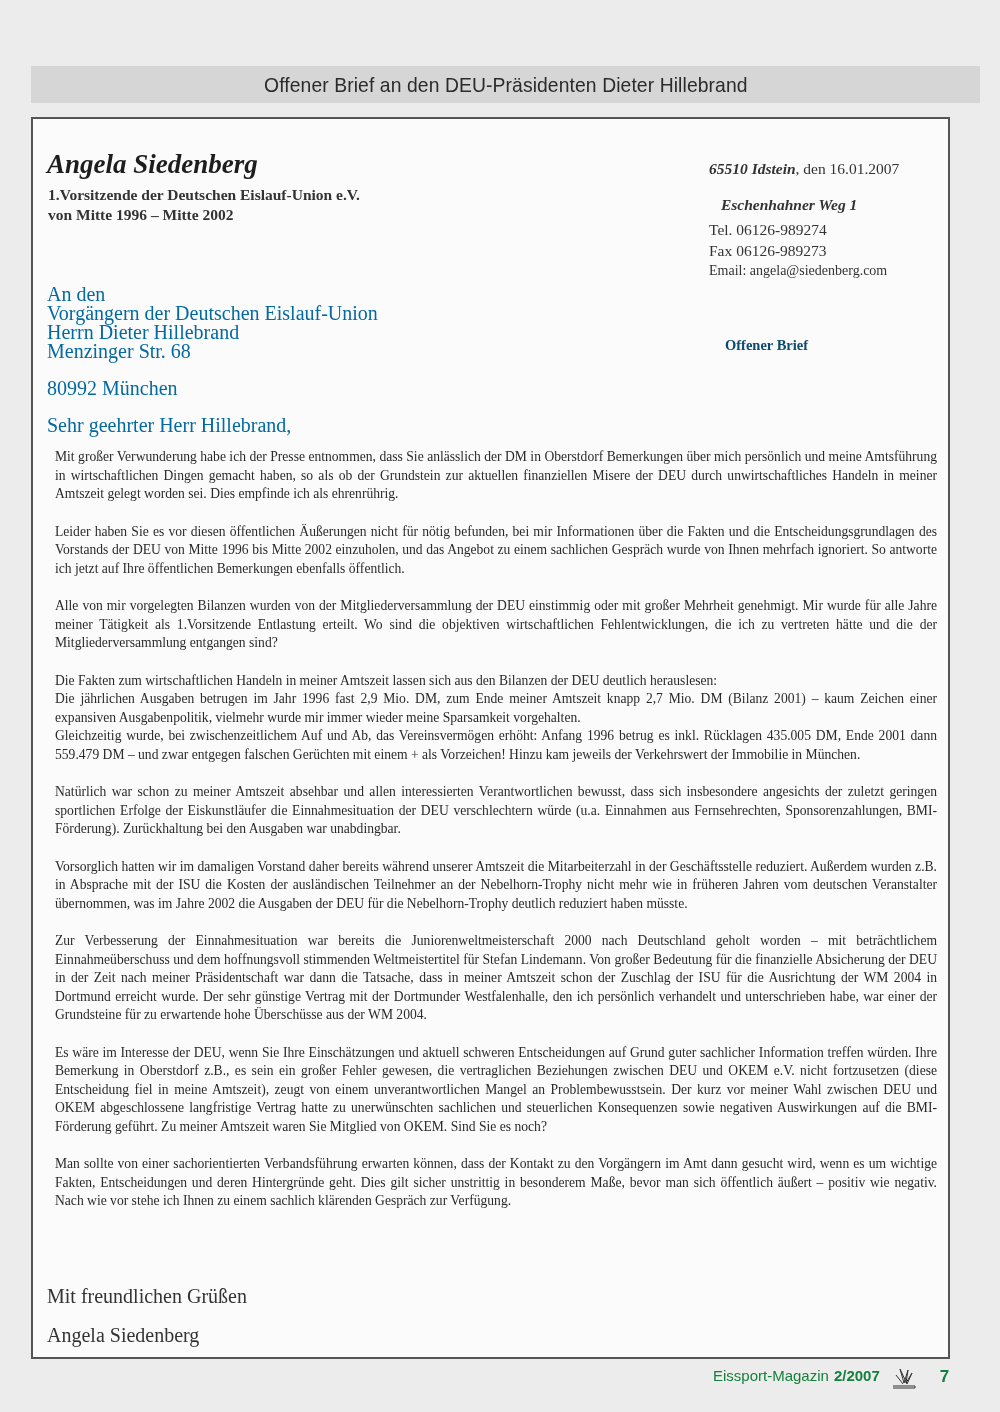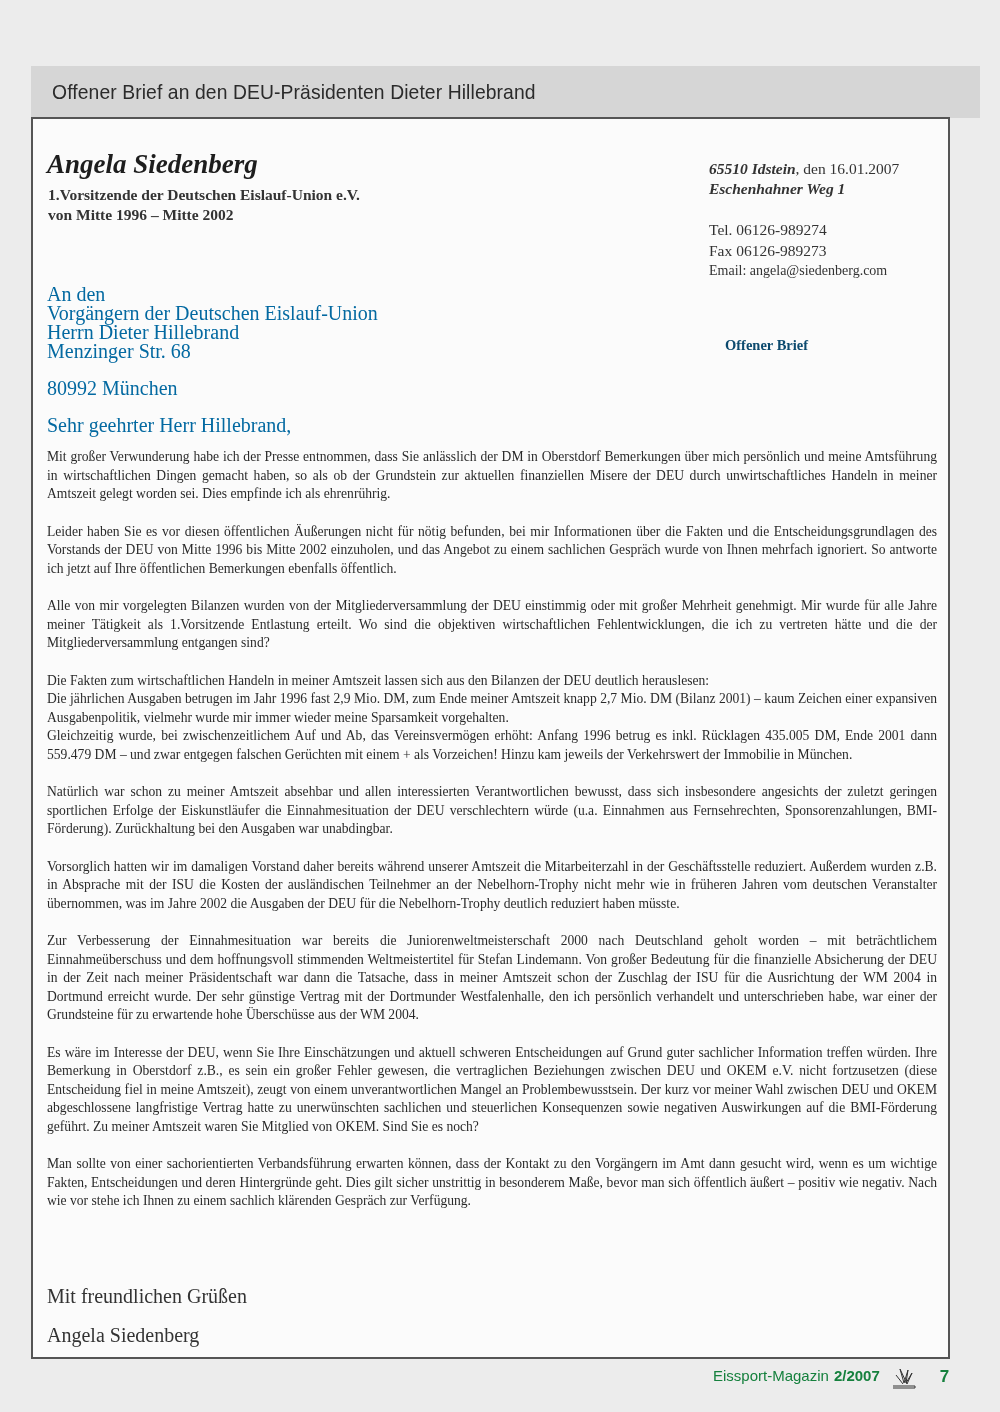--- a/index.html
+++ b/index.html
@@ -3,23 +3,23 @@
 <meta charset="utf-8">
 <style>
   html, body { margin:0; padding:0; }
   body {
     width:1000px; height:1412px; position:relative; overflow:hidden;
     background:#ececec;
     font-family:"Liberation Serif", serif;
     color:#2a2a2a;
   }
   .title-bar {
-    position:absolute; left:31px; top:66px; width:949px; height:52px;
+    position:absolute; left:31px; top:66px; width:949px; height:37px;
     background:#d6d6d6;
-    display:flex; align-items:center; justify-content:flex-start;
+    display:flex; align-items:center; justify-content:center;
   }
   .title-bar span {
     font-family:"Liberation Sans", sans-serif;
     font-size:21px; color:#2b2b2b; letter-spacing:0.1px;
     transform:scaleX(0.92);
   }
   .letter {
     position:absolute; left:31px; top:117px; width:919px; height:1242px;
     background:#fbfbfb; border:2px solid #555; box-sizing:border-box;
   }
@@ -30,21 +30,21 @@
   .sender-line { left:15px; font-size:15.5px; color:#333;font-weight:bold; }
   .right-block { left:676px; font-size:15.5px; color:#333; }
   .right-block b { font-style:italic; }
   .email-link { color:#333; font-size:14px; }
   .addr { left:14px; font-size:20px; color:#0369a1; }
   .offener { left:692px; top:218px; font-size:14.5px; font-weight:bold; color:#0c4a6e; }
   .body-text {
     position:absolute; left:14px; top:329px; width:890px;
     font-size:13.6px; line-height:18.5px; color:#2a2a2a; text-align:justify;
   }
-  .body-text p { margin:0 0 19px 0; }
+  .body-text p { margin:0 0 19px 8px; }
   .closing { left:14px; font-size:20px; color:#333; }
   .footer {
     position:absolute; left:713px; top:1367px;
     display:flex; align-items:flex-start;
     font-family:"Liberation Sans", sans-serif; color:#15803d; font-size:15px;
   }
   .footer .issue { font-weight:bold; margin-left:5px; }
   .footer .page { font-weight:bold; font-size:17px; margin-left:22px; }
   .logo { margin-left:10px; width:28px; height:24px; }
 </style>
@@ -56,21 +56,21 @@
 </div>
 
 <div class="letter">
   <div class="abs sender-name">Angela Siedenberg</div>
   <div class="abs sender-line" style="top:67px;">1.Vorsitzende der Deutschen Eislauf-Union e.V.</div>
   <div class="abs sender-line" style="top:87px;">von Mitte 1996 – Mitte 2002</div>
 
   <div class="abs right-block" style="top:41px;">
     <b>65510 Idstein</b><span>, den 16.01.2007</span>
   </div>
-  <div class="abs right-block" style="top:61px;">
+  <div class="abs right-block" style="top:77px;margin-left:12px;">
     <b>Eschenhahner Weg 1</b>
   </div>
   <div class="abs right-block" style="top:102px;">Tel. 06126-989274</div>
   <div class="abs right-block" style="top:123px;">Fax 06126-989273</div>
   <div class="abs right-block" style="top:144px; font-size:14px;">
     <span>Email: </span><a class="email-link">angela@siedenberg.com</a>
   </div>
 
   <div class="abs addr" style="top:164px;">An den</div>
   <div class="abs addr" style="top:183px;">Vorgängern der Deutschen Eislauf-Union</div>

